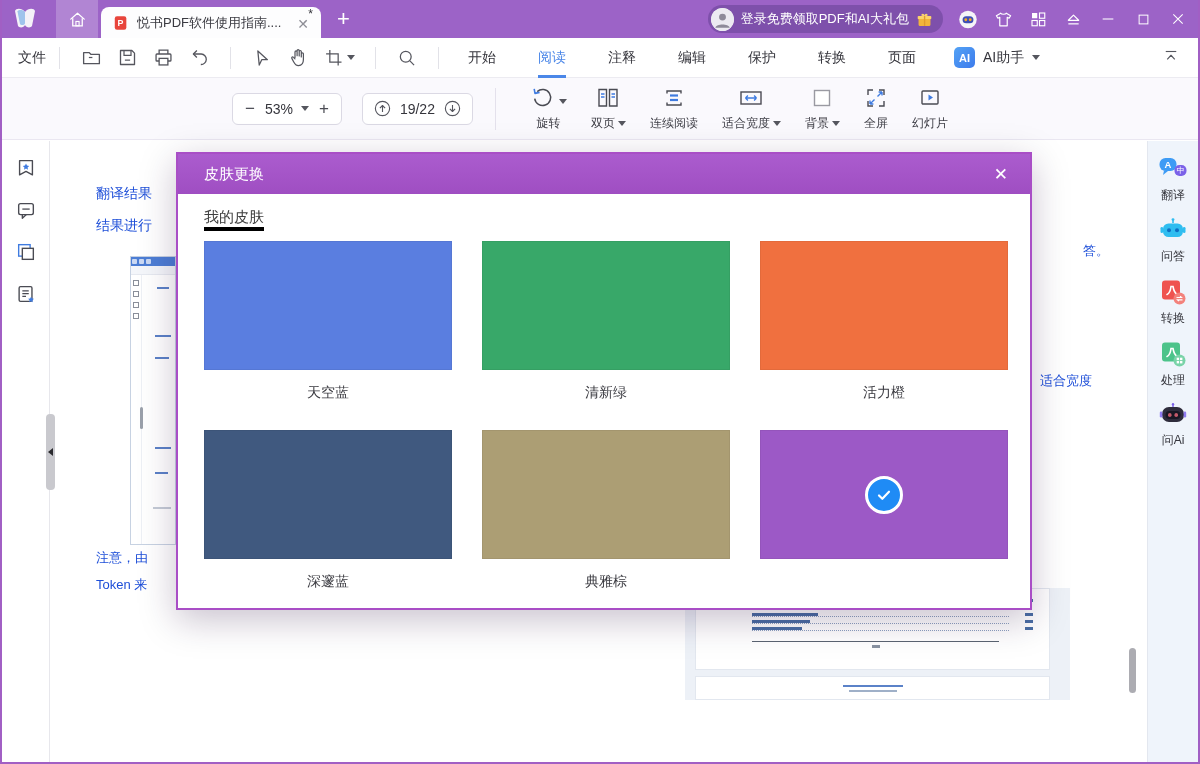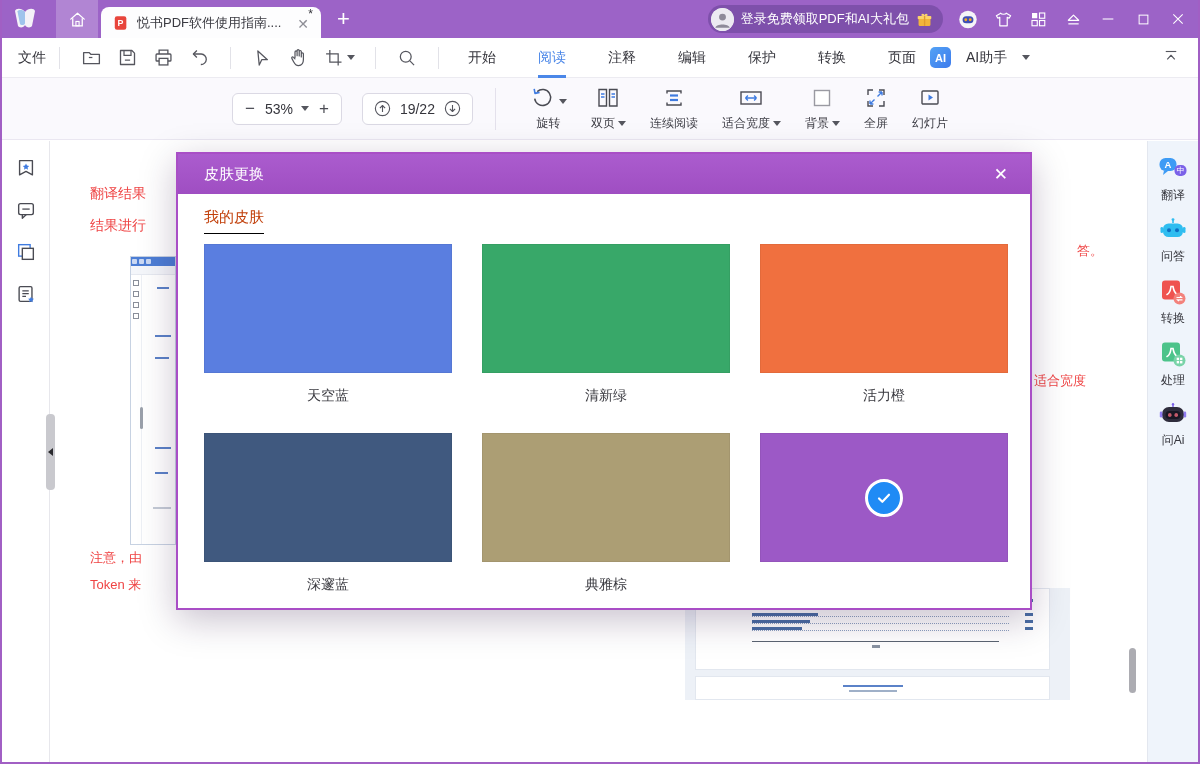--- a/index.html
+++ b/index.html
@@ -31,21 +31,21 @@
              border-bottom:1px solid #ECEBF1; display:flex; align-items:center; padding:0 16px; }
   .m-label { font-size:14px; color:#35353C; cursor:pointer; }
   .vdiv { width:1px; height:22px; background:#E2E2E8; margin:0 13px; }
   .mi { width:22px; height:22px; display:flex; align-items:center; justify-content:center; cursor:pointer; margin:0 7px; }
   .caret { width:0; height:0; border-left:4px solid transparent; border-right:4px solid transparent;
            border-top:5px solid #55565E; display:inline-block; }
   .mtabs { display:flex; align-items:center; gap:42px; margin-left:16px; height:40px; }
   .mtab { font-size:14px; color:#35353C; cursor:pointer; height:40px; display:flex; align-items:center;
           border-bottom:3px solid transparent; padding-top:3px; }
   .mtab.active { color:#4B87E8; border-bottom-color:#4B87E8; }
-  .ai-group { display:flex; align-items:center; gap:15px; margin-left:14px; cursor:pointer; }
+  .ai-group { display:flex; align-items:center; gap:8px; margin-left:38px; cursor:pointer; }
   .ai-badge { width:21px; height:21px; border-radius:5px; background:linear-gradient(135deg,#53A2F5,#3D7BEC);
               color:#fff; font-size:11px; font-weight:bold; display:flex; align-items:center; justify-content:center; }
   .collapse-tb { margin-left:auto; margin-right:6px; cursor:pointer; }
 
   
   .toolbar2 { position:absolute; left:0; top:78px; width:1200px; height:62px; background:#FAF9FD;
               border-bottom:1px solid #EAE7F1; display:flex; align-items:center; padding-left:230px; }
   .ctrl-box { height:32px; background:#fff; border:1px solid #DBD9E4; border-radius:6px;
               display:flex; align-items:center; padding:0 10px; gap:8px; }
   .ctrl-box .val { font-size:14px; color:#35353C; }
@@ -60,21 +60,21 @@
                border-right:1px solid #E7E7EC; display:flex; flex-direction:column; align-items:center;
                padding-top:16px; gap:20px; }
   .rail-ico { width:22px; height:22px; cursor:pointer; }
   .collapse-handle { position:absolute; left:44px; top:414px; width:9px; height:76px; background:#C9C9CE;
                      border-radius:4px; cursor:pointer; z-index:3; display:flex; align-items:center; justify-content:center; }
   .collapse-handle .tri { width:0; height:0; border-top:4px solid transparent; border-bottom:4px solid transparent;
                           border-right:5px solid #2A2A2E; }
 
   
   .doc-area { position:absolute; left:49px; top:141px; right:51px; bottom:0; background:#fff; overflow:hidden; }
-  .frag { position:absolute; color:#ef4444; white-space:nowrap; }
+  .frag { position:absolute; color:#1d4ed8; white-space:nowrap;margin-left:6px; }
   .mini-shot { position:absolute; left:79px; top:115px; width:46px; height:289px; background:#fff;
                border:1px solid #C7D2E2; }
   .mini-title { height:9px; background:#4D7ED5; display:flex; gap:2px; padding:2px 1px; }
   .mini-title i { width:5px; height:5px; background:rgba(255,255,255,.7); border-radius:1px; }
   .mini-toolbar { height:9px; background:#F4F6FA; border-bottom:1px solid #E6E9F0; }
   .mini-rail { position:absolute; left:0; top:18px; width:11px; bottom:0; border-right:1px solid #EDF0F5; }
   .mini-rail i { display:block; width:6px; height:6px; border:1px solid #8A8F9A; margin:5px auto 0; }
   .mini-dash { position:absolute; height:2px; background:#5B82C8; }
   .mini-handle { position:absolute; left:9px; top:150px; width:3px; height:22px; background:#9AA0AA; border-radius:2px;}
   .toc-preview { position:absolute; left:634px; top:447px; width:385px; height:112px; background:#EDF1F7; }
@@ -98,22 +98,22 @@
   .r-item { display:flex; flex-direction:column; align-items:center; gap:4px; cursor:pointer; }
   .r-item .lbl { font-size:12px; color:#35353C; }
 
   
   .dialog { position:absolute; left:174px; top:152px; width:856px; height:458px; background:#fff;
             border:2px solid #A94EC6; box-shadow:0 10px 34px rgba(40,10,60,.25); z-index:10; }
   .dlg-header { height:40px; background:linear-gradient(#AB5CCE,#9F4EC2); display:flex; align-items:center;
                 padding:0 22px 0 26px; }
   .dlg-title { color:#fff; font-size:15px; flex:1; }
   .dlg-close { color:#fff; font-size:17px; cursor:pointer; line-height:1; }
-  .dlg-tab { display:inline-block; margin:14px 0 0 26px; font-size:15px; color:#c2410c;
-             padding-bottom:6px; border-bottom:1px solid #000000; cursor:pointer; }
+  .dlg-tab { display:inline-block; margin:14px 0 0 26px; font-size:15px; color:#404040;
+             border-bottom:4px solid #000000; cursor:pointer; }
   .skin-grid { display:grid; grid-template-columns:repeat(3,248px); column-gap:30px; row-gap:28px;
                margin:10px 0 0 26px; }
   .skin-cell { cursor:pointer; }
   .swatch { width:248px; height:129px; position:relative; box-shadow:inset 0 0 0 1px rgba(0,0,0,.05); }
   .check-badge { position:absolute; left:50%; top:50%; transform:translate(-50%,-50%);
                  width:38px; height:38px; border-radius:50%; background:#1F8BF5; border:3px solid #fff;
                  display:flex; align-items:center; justify-content:center; }
   .skin-name { text-align:center; font-size:14px; color:#3A3A40; margin-top:14px; }
 </style>
 </head>

